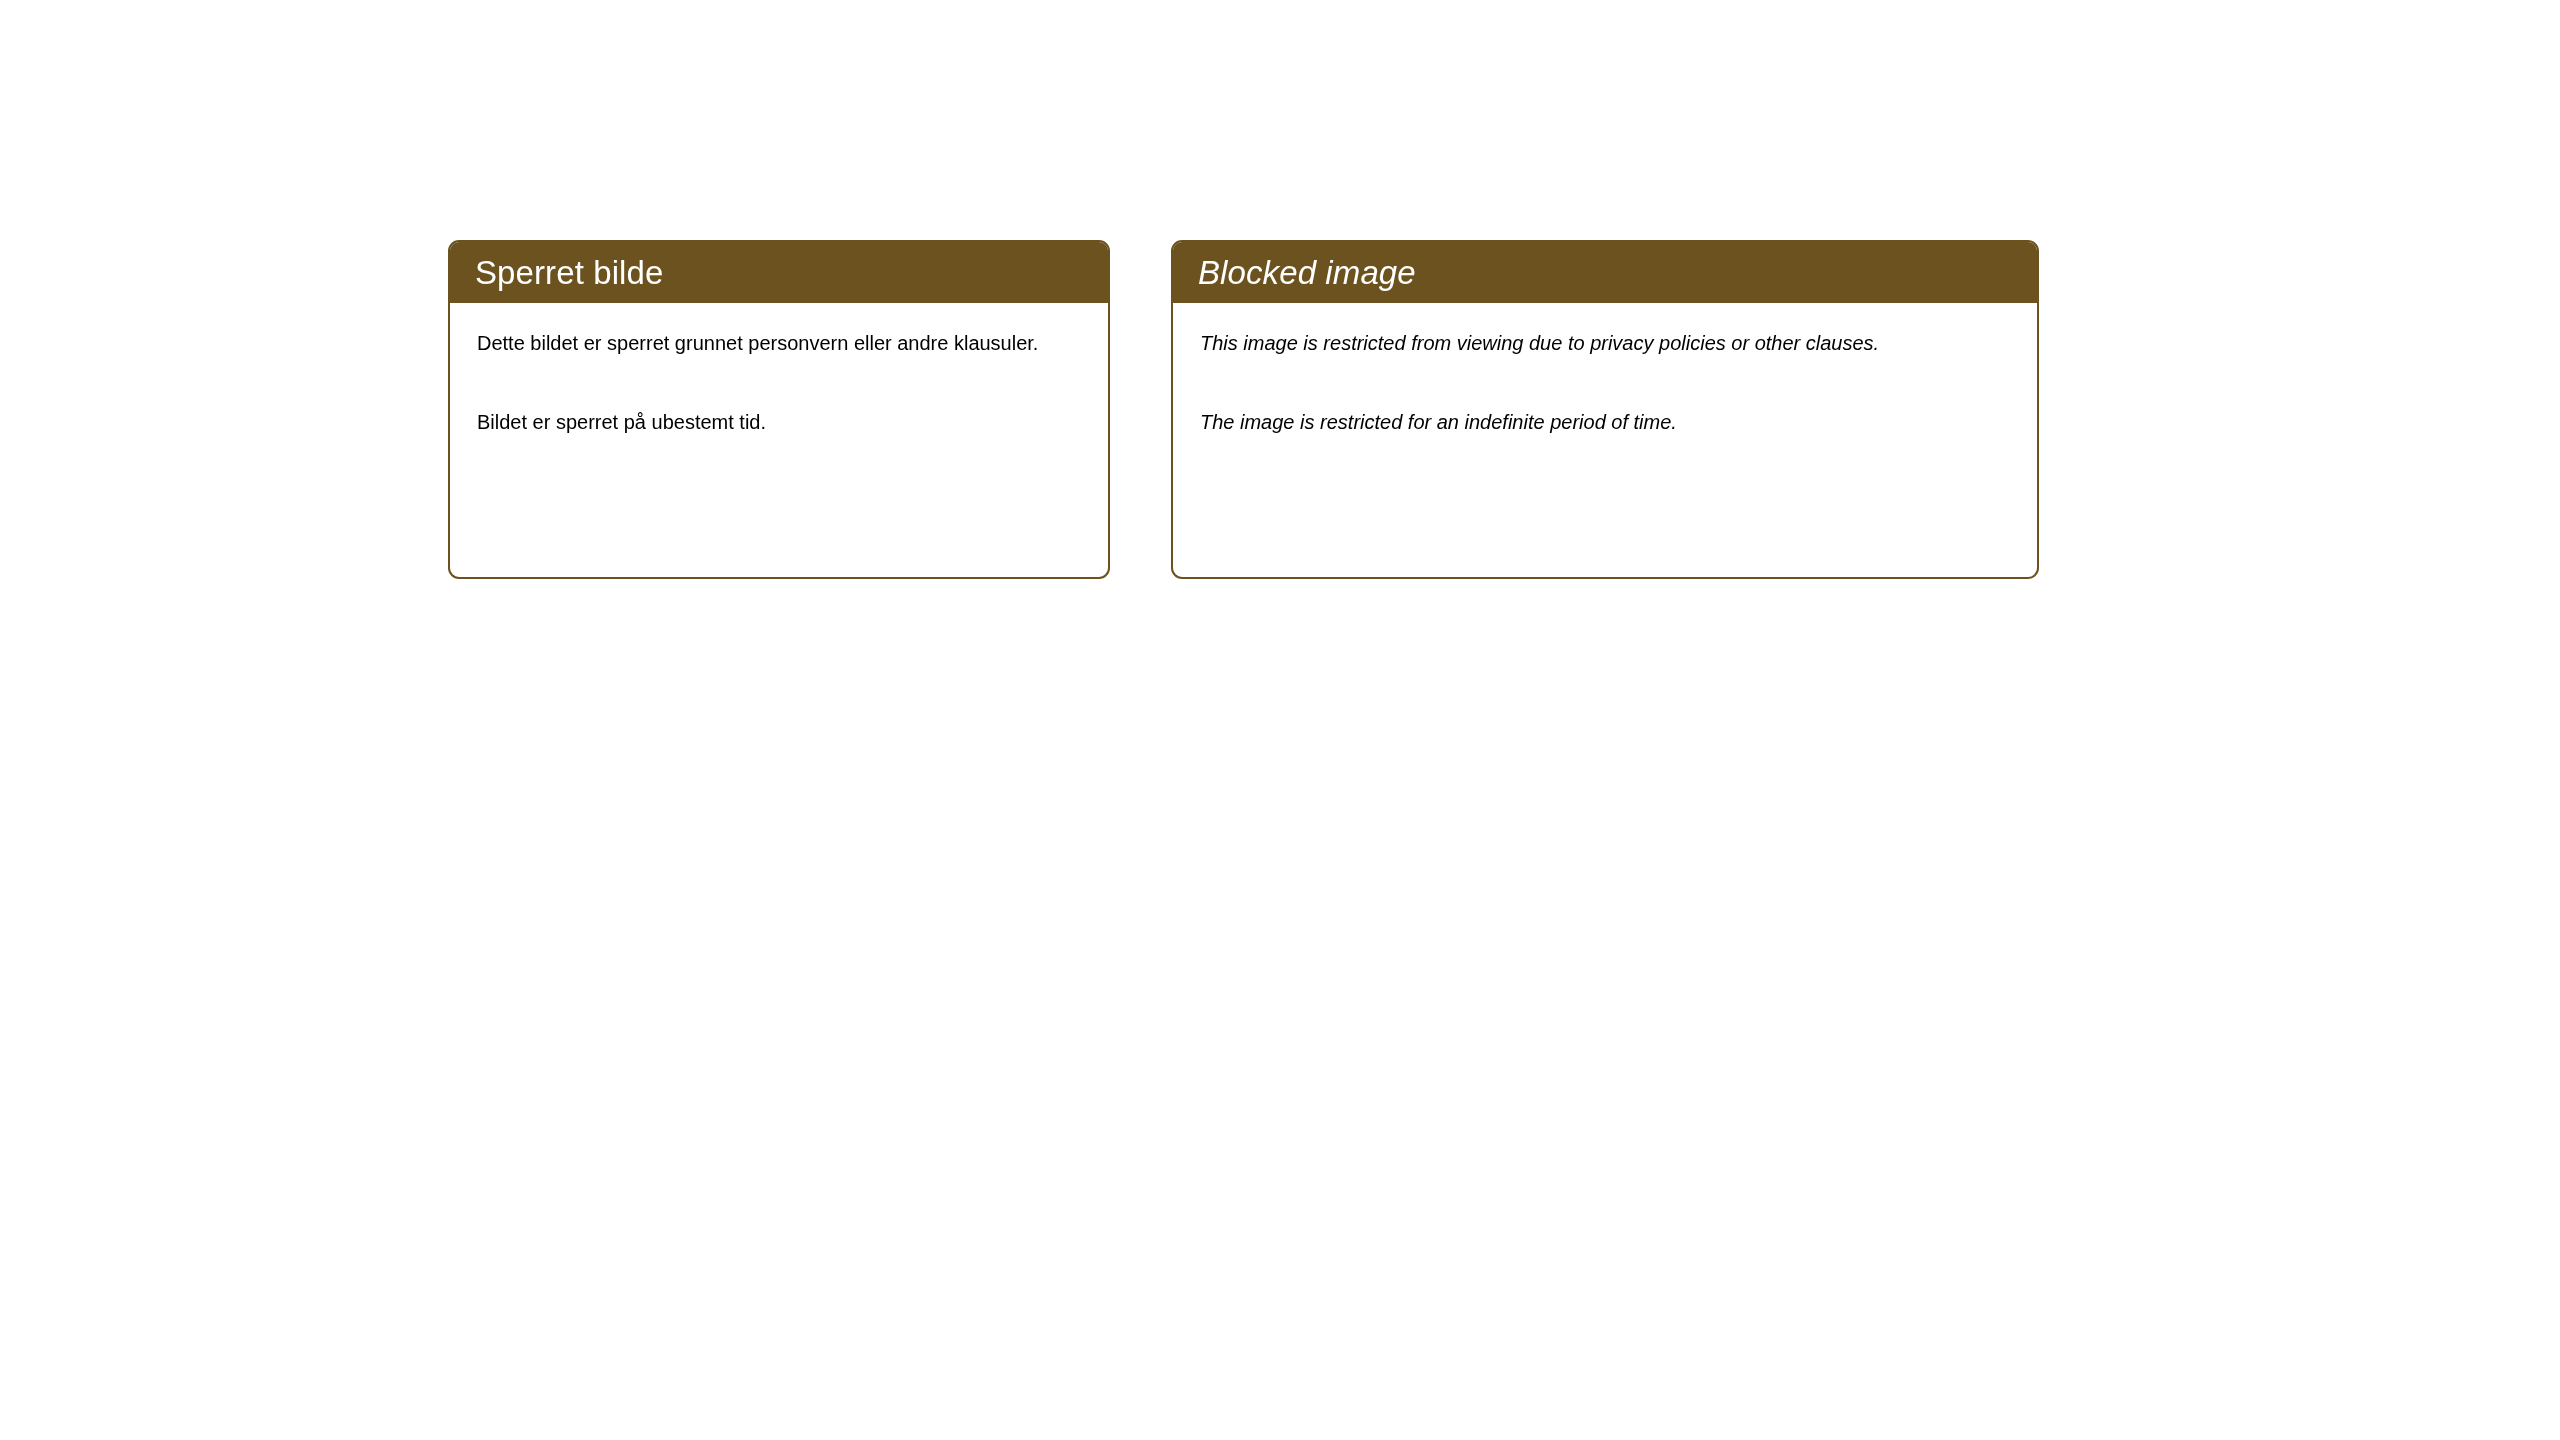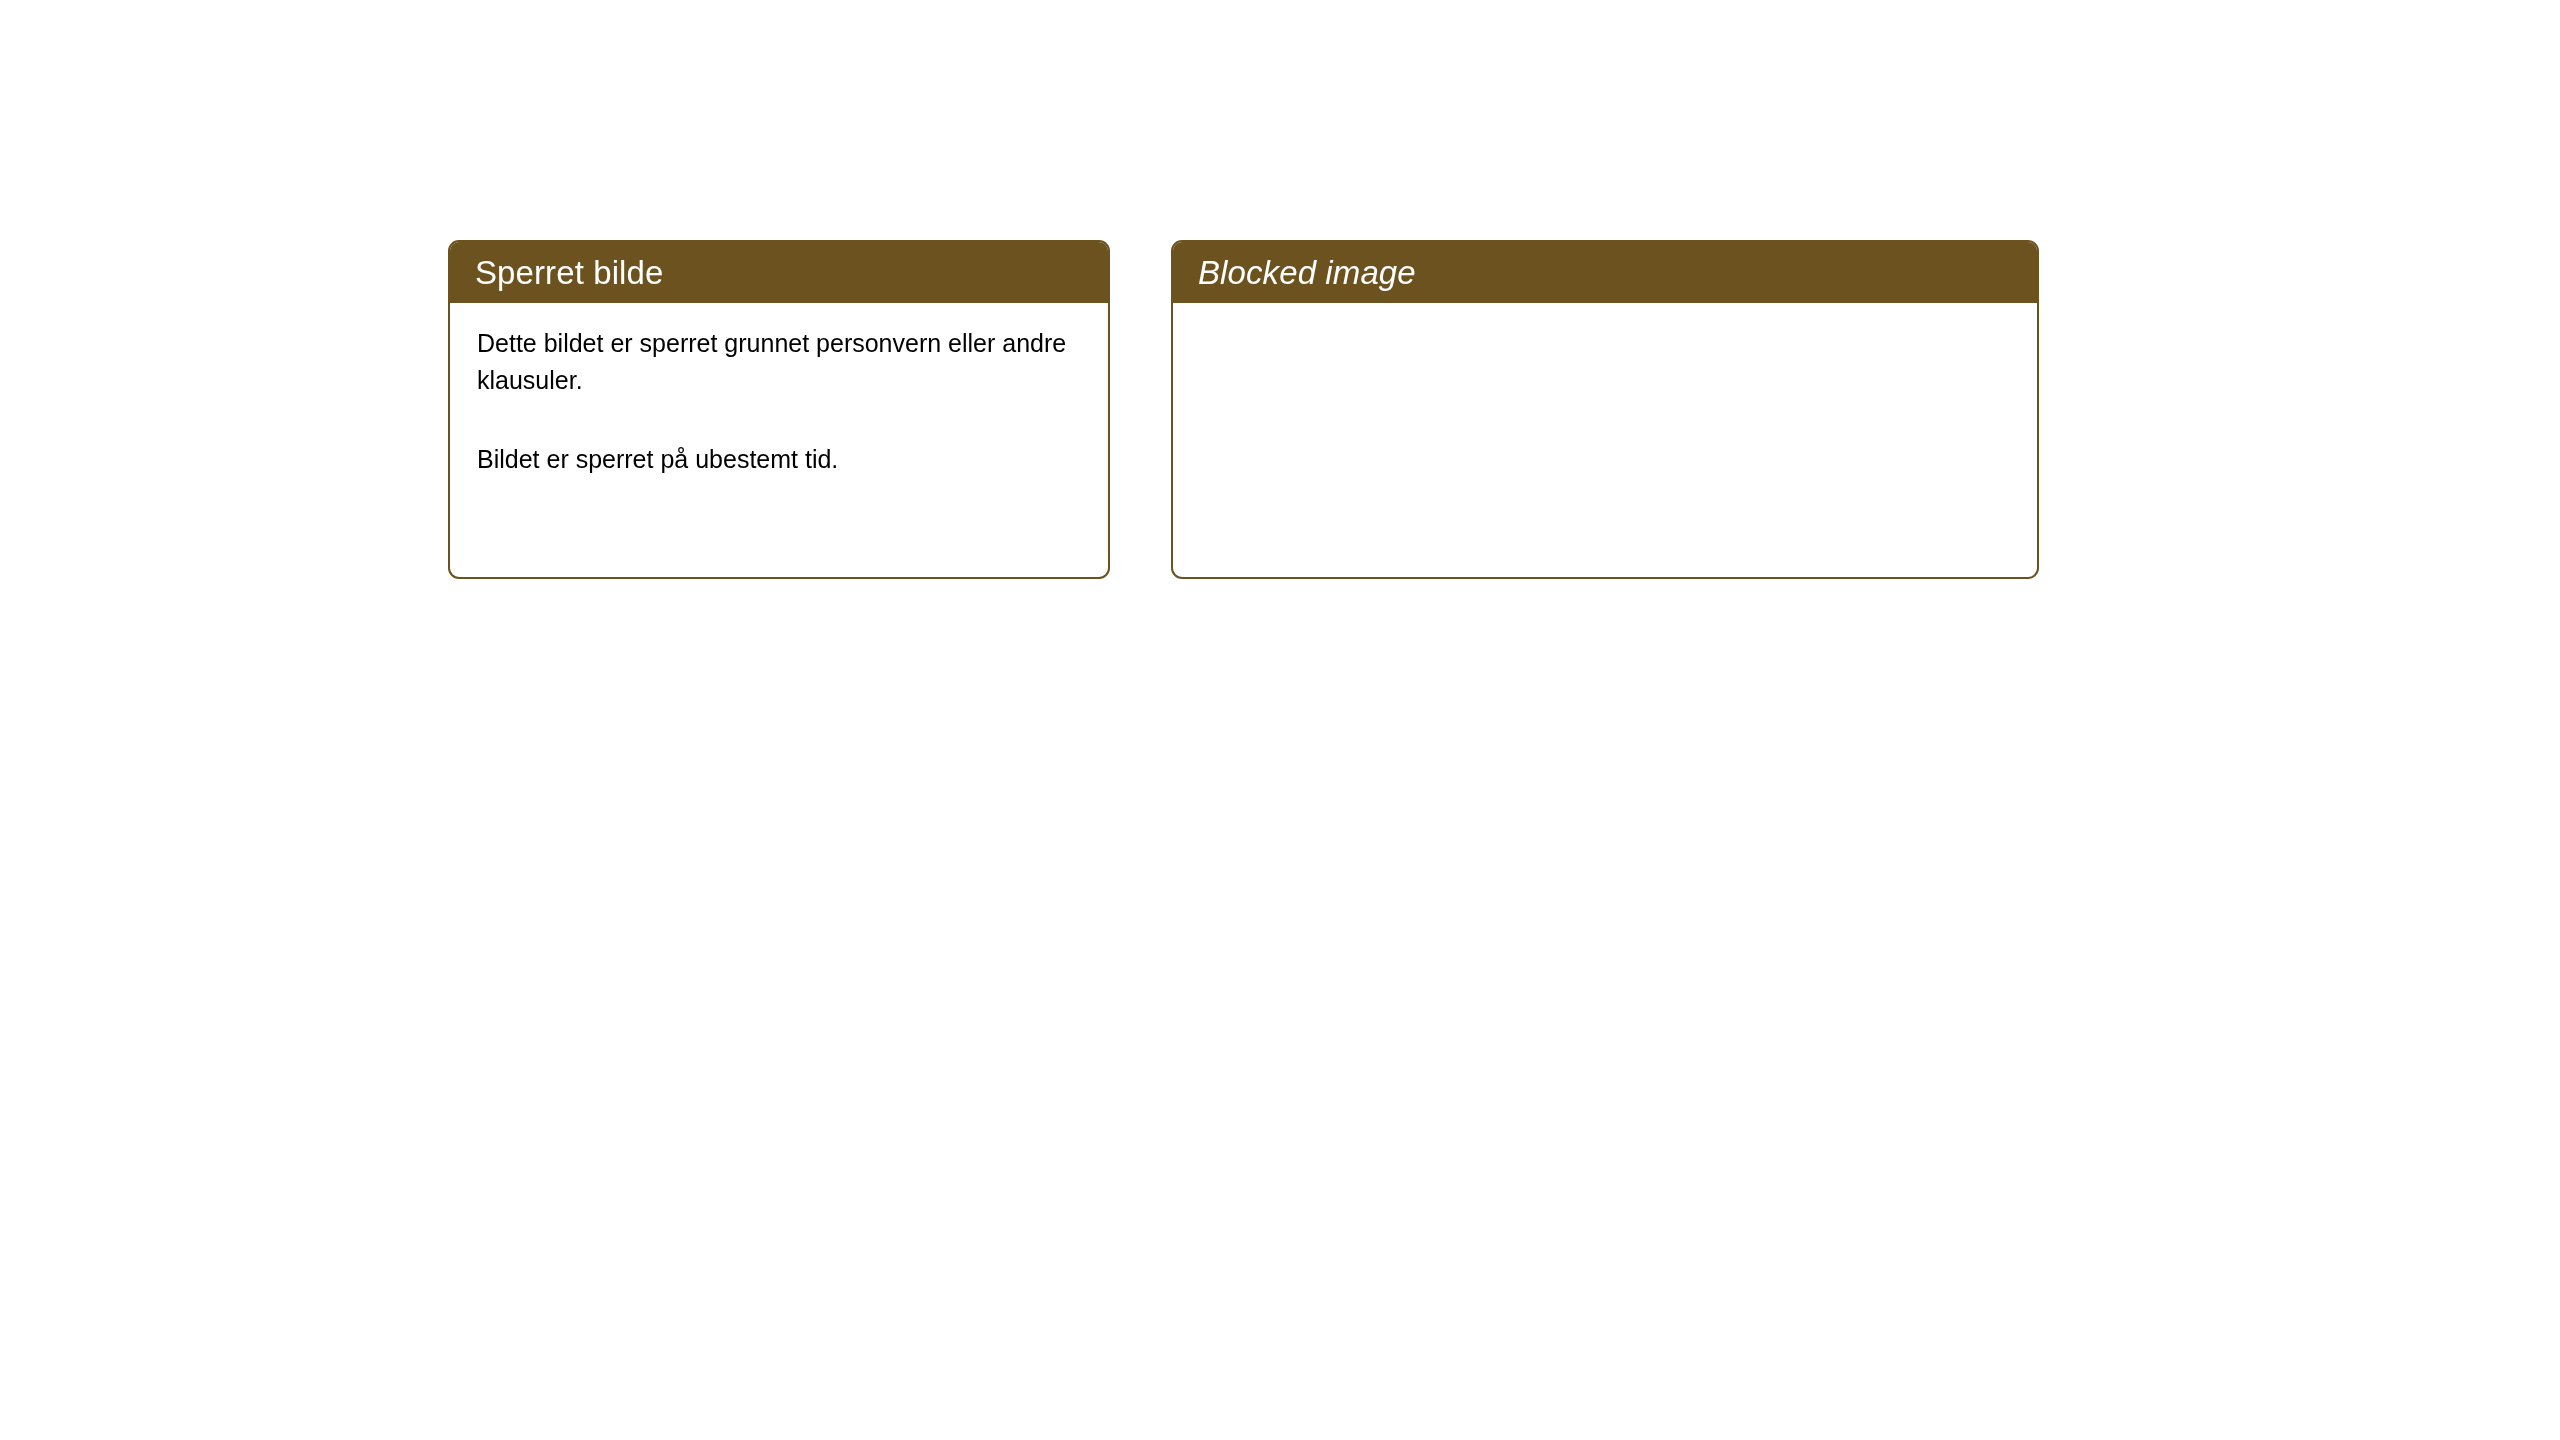--- a/index.html
+++ b/index.html
@@ -59,21 +59,21 @@
   }
 
   .notice-body {
     flex: 1 1 auto;
     padding: 22px 24px 0 27px;
     box-sizing: border-box;
   }
 
   .notice-paragraph {
     color: #000000;
-    font-size: 25px;
+    font-size: 20px;
     line-height: 37px;
     font-weight: 400;
     margin: 0;
     max-width: 760px;
   }
 
   .notice-paragraph + .notice-paragraph {
     margin-top: 42px;
   }
 </style>
@@ -89,15 +89,19 @@
     <div class="notice-body">
       <p class="notice-paragraph">Dette bildet er sperret grunnet personvern eller andre klausuler.</p>
       <p class="notice-paragraph">Bildet er sperret på ubestemt tid.</p>
     </div>
   </section>
 
   <section class="notice-card card-secondary">
     <div class="notice-header">
       <h2 class="notice-title">Blocked image</h2>
     </div>
+    <div class="notice-body">
+      <p class="notice-paragraph">This image is restricted from viewing due to privacy policies or other clauses.</p>
+      <p class="notice-paragraph">The image is restricted for an indefinite period of time.</p>
+    </div>
   </section>
 
 </div>
 
 </body></html>

